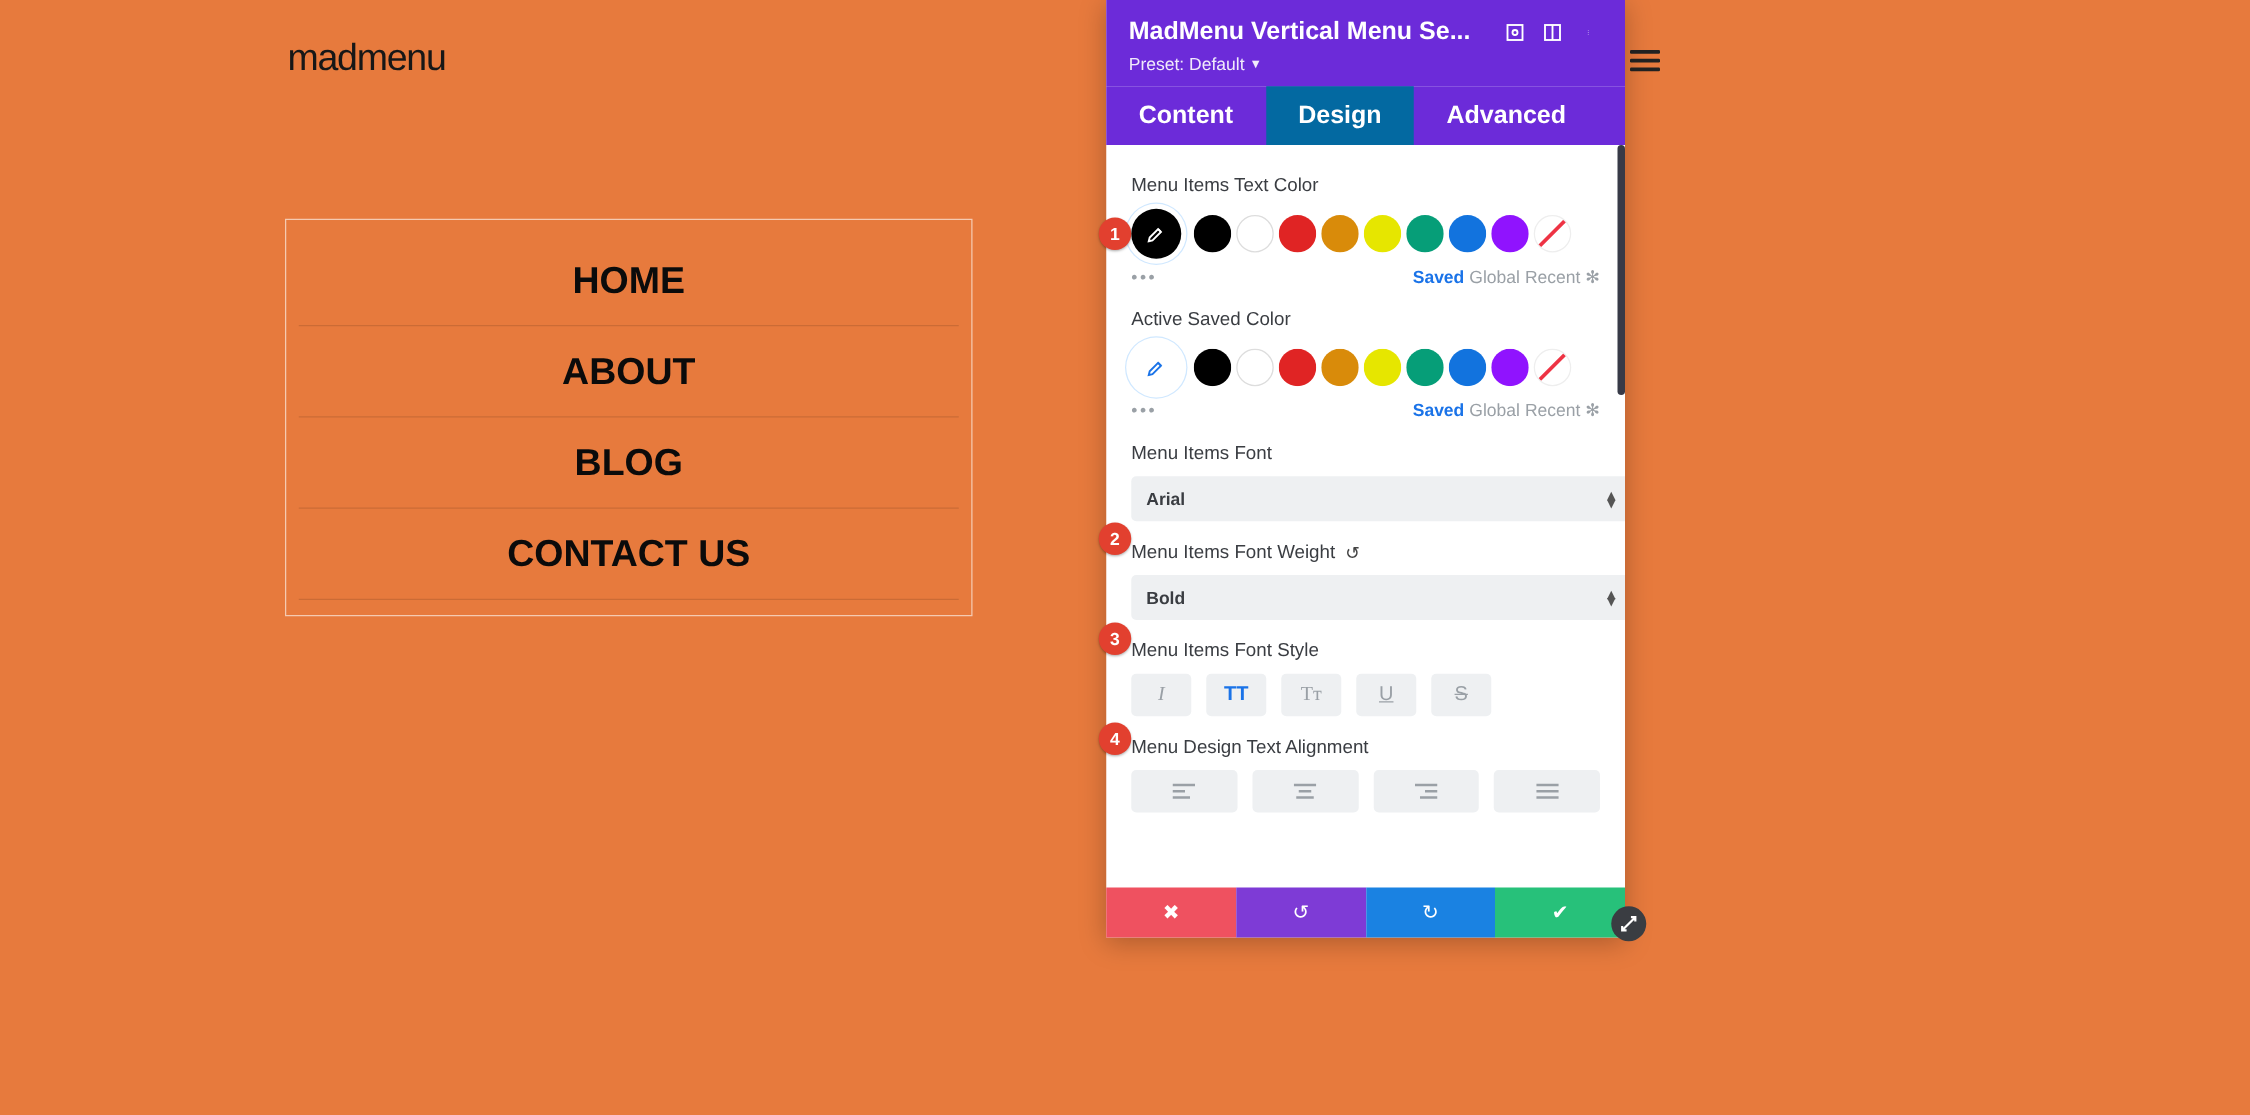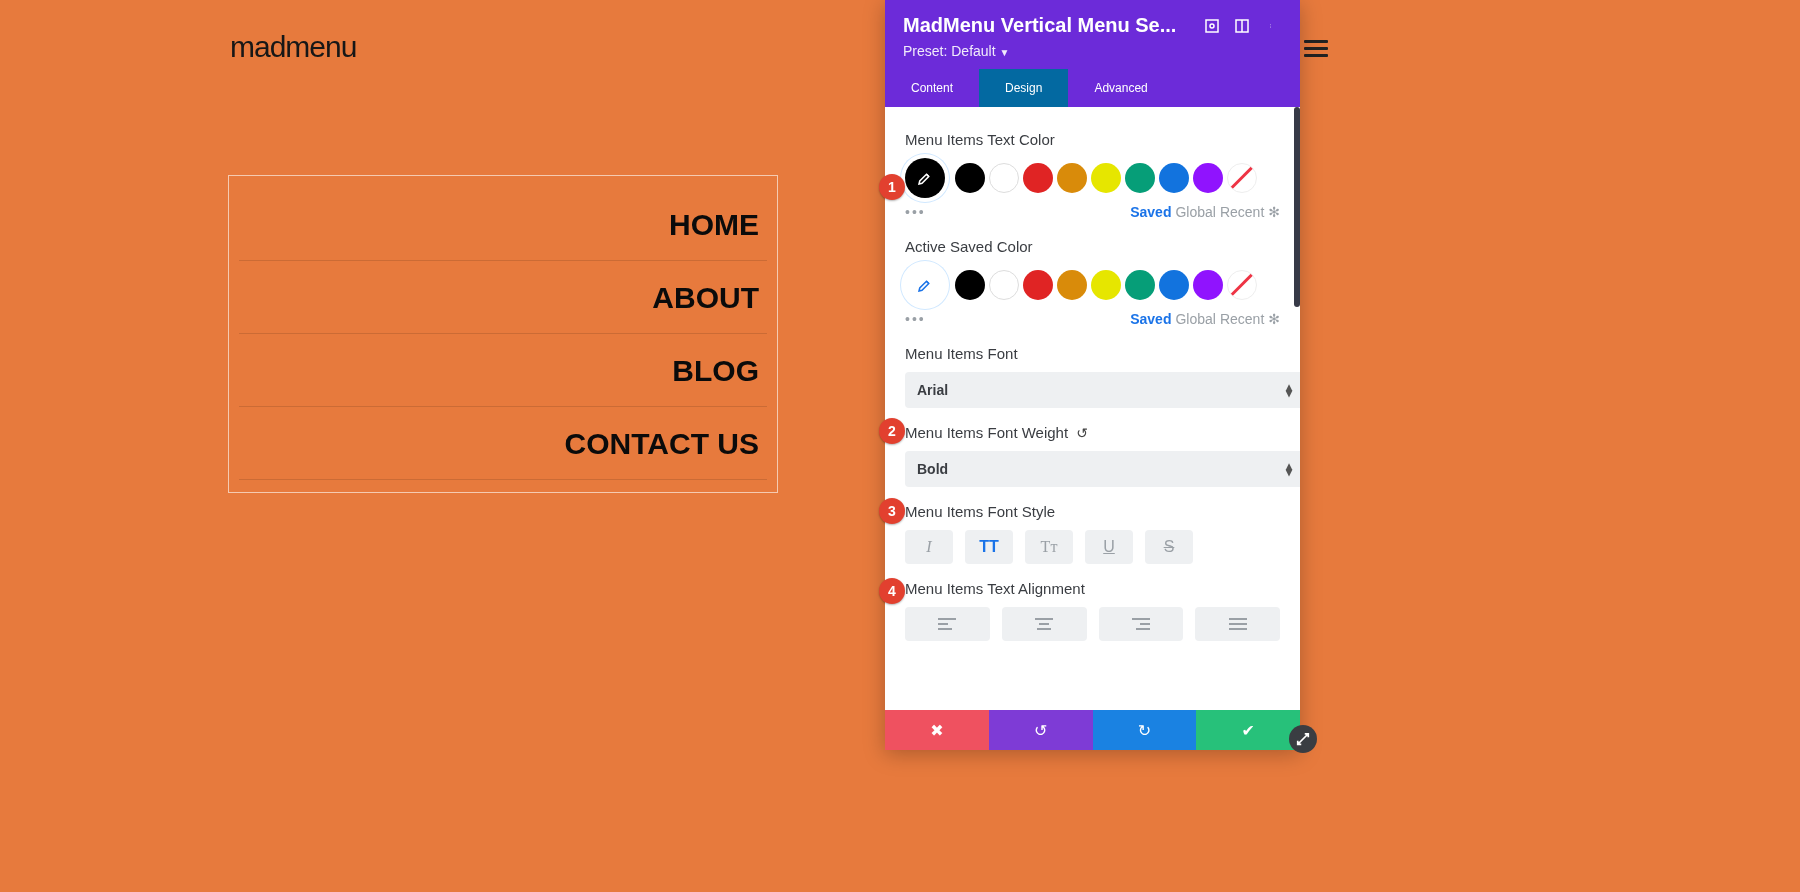--- a/index.html
+++ b/index.html
@@ -7,34 +7,34 @@
 
   
   .logo{position:absolute;left:230px;top:30px;font-size:30px;font-weight:400;color:#171717;letter-spacing:-1px;}
 
   
   .hamburger{position:absolute;right:472px;top:36px;width:24px;cursor:pointer;}
   .hamburger span{display:block;height:3px;background:#222;margin:4px 0;border-radius:1px;}
 
   
   .menu-box{position:absolute;left:228px;top:175px;width:528px;border:1px solid rgba(255,255,255,.6);padding:12px 10px;}
-  .menu-item{display:flex;align-items:center;justify-content:flex-end;font-size:30px;font-weight:800;color:#0b0b0b;padding:20px 8px 18px;border-bottom:1px solid rgba(0,0,0,.12);cursor:pointer;}
+  .menu-item{display:flex;align-items:center;justify-content:center;font-size:30px;font-weight:800;color:#0b0b0b;padding:20px 8px 18px;border-bottom:1px solid rgba(0,0,0,.12);cursor:pointer;}
   .menu-item.active{background:rgba(0,0,0,.08);}
   .menu-item .arrow{width:36px;height:36px;background:rgba(0,0,0,.10);display:flex;align-items:center;justify-content:center;font-size:18px;color:#222;}
 
   
   .panel{position:absolute;right:500px;top:0;width:415px;height:750px;background:#fff;box-shadow:0 4px 20px rgba(0,0,0,.25);display:flex;flex-direction:column;}
   .panel-header{background:#6c2bd9;color:#fff;padding:14px 18px 10px;}
   .panel-title-row{display:flex;align-items:center;gap:10px;}
   .panel-title{font-size:20px;font-weight:700;flex:1;white-space:nowrap;overflow:hidden;text-overflow:ellipsis;}
   .header-icon{width:20px;height:20px;display:flex;align-items:center;justify-content:center;color:#fff;cursor:pointer;}
   .preset{font-size:14px;opacity:.9;margin-top:6px;}
   .preset .caret{font-size:10px;vertical-align:middle;}
   .tabs{display:flex;background:#6c2bd9;}
-  .tab{flex:none;padding:12px 26px;color:#fff;font-size:12px;font-weight:400;cursor:pointer;}
+  .tab{flex:none;padding:12px 26px;color:#fff;font-size:20px;font-weight:700;cursor:pointer;}
   .tab.active{background:#0369a1;}
 
   .panel-body{flex:1;overflow:hidden;padding:18px 20px 12px;position:relative;}
   .scroll-ind{position:absolute;right:0;top:0;width:6px;height:200px;background:#373a47;border-radius:3px;}
 
   .field-label{font-size:15px;color:#3a3d42;margin:6px 0 10px;display:flex;align-items:center;gap:8px;}
   .reset-icon{font-size:14px;color:#444;cursor:pointer;}
 
   .swatches{display:flex;gap:4px;align-items:center;margin-bottom:6px;}
   .picker{width:40px;height:40px;border-radius:50%;background:#000;display:flex;align-items:center;justify-content:center;box-shadow:0 0 0 4px #fff,0 0 0 5px #d0e8ff;cursor:pointer;margin-right:6px;}
@@ -223,21 +223,21 @@
     <div class="style-btns">
       <div class="sbtn">
           <span style="font-style:italic">I</span>
         </div>
       <div class="sbtn tt active">TT</div>
       <div class="sbtn small">Tᴛ</div>
       <div class="sbtn u">U</div>
       <div class="sbtn strike">S</div>
     </div>
 
-    <div class="field-label">Menu Items Text Alignment</div>
+    <div class="field-label">Menu Design Text Alignment</div>
     <div class="align-btns">
       <div class="abtn">
           <svg viewBox="0 0 18 14">
             <line x1="0" y1="2" x2="18" y2="2" stroke-width="2"></line>
             <line x1="0" y1="7" x2="10" y2="7" stroke-width="2"></line>
             <line x1="0" y1="12" x2="14" y2="12" stroke-width="2"></line>
           </svg>
         </div>
       <div class="abtn">
           <svg viewBox="0 0 18 14">

